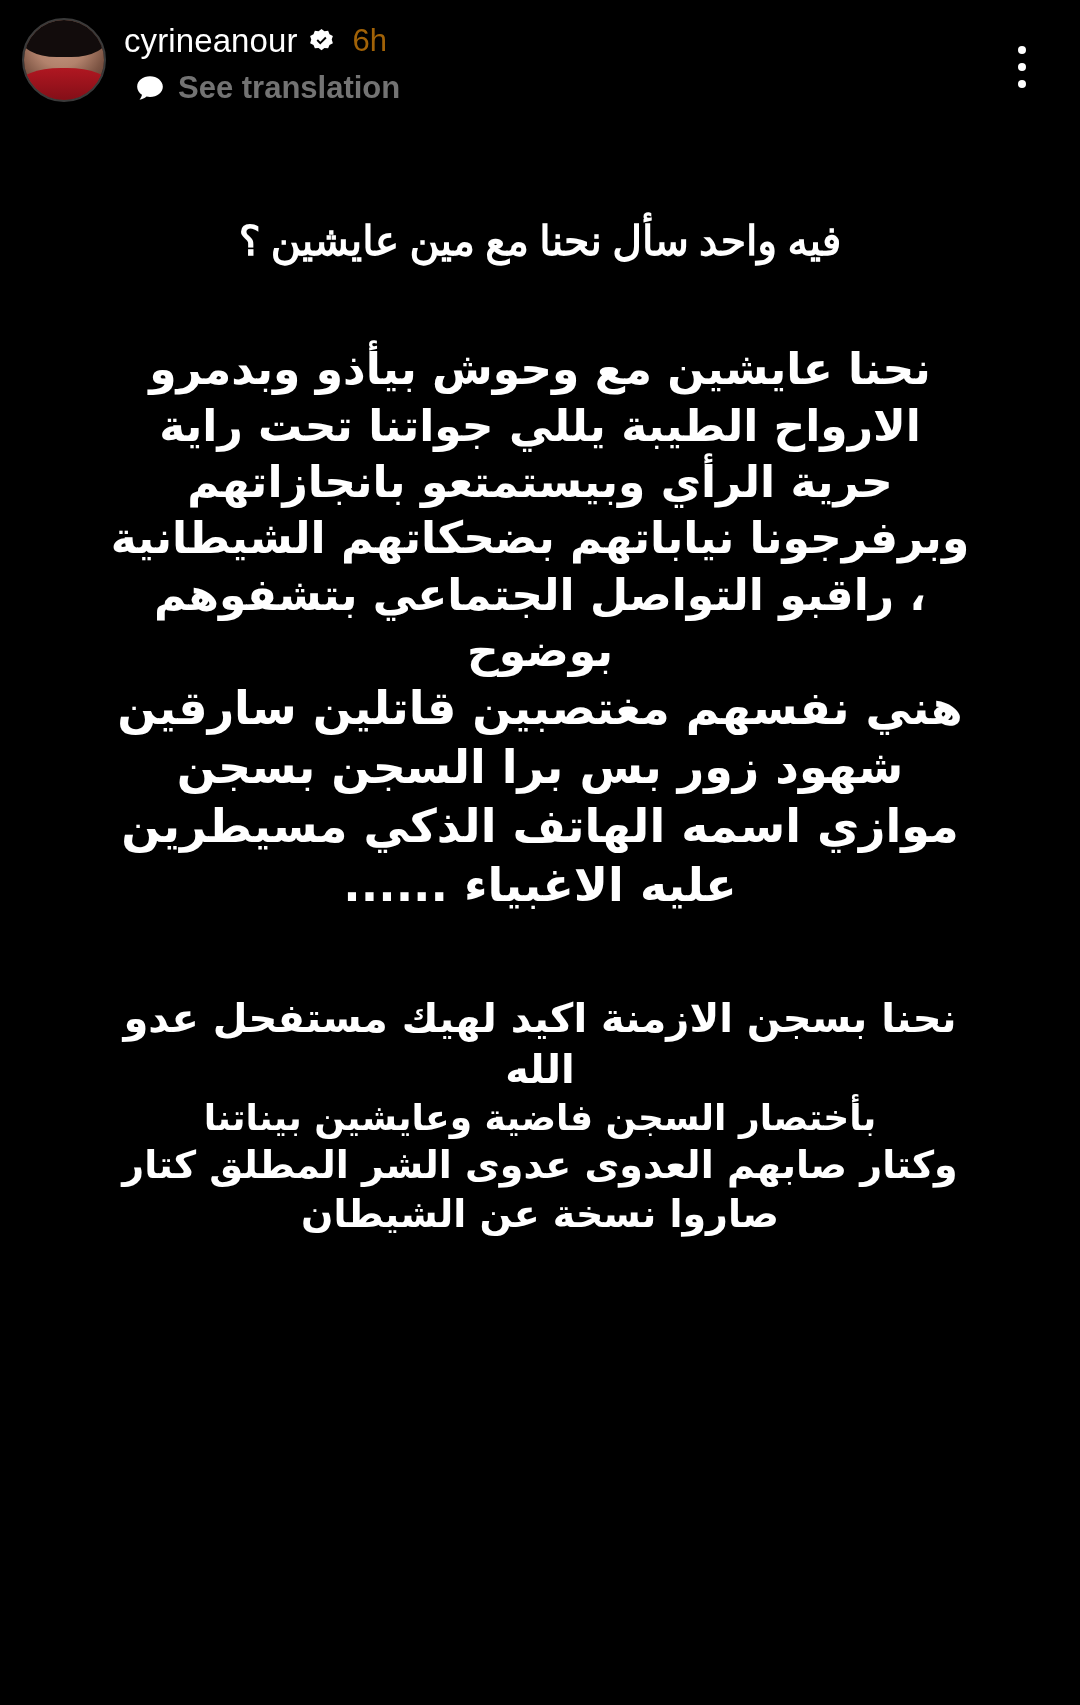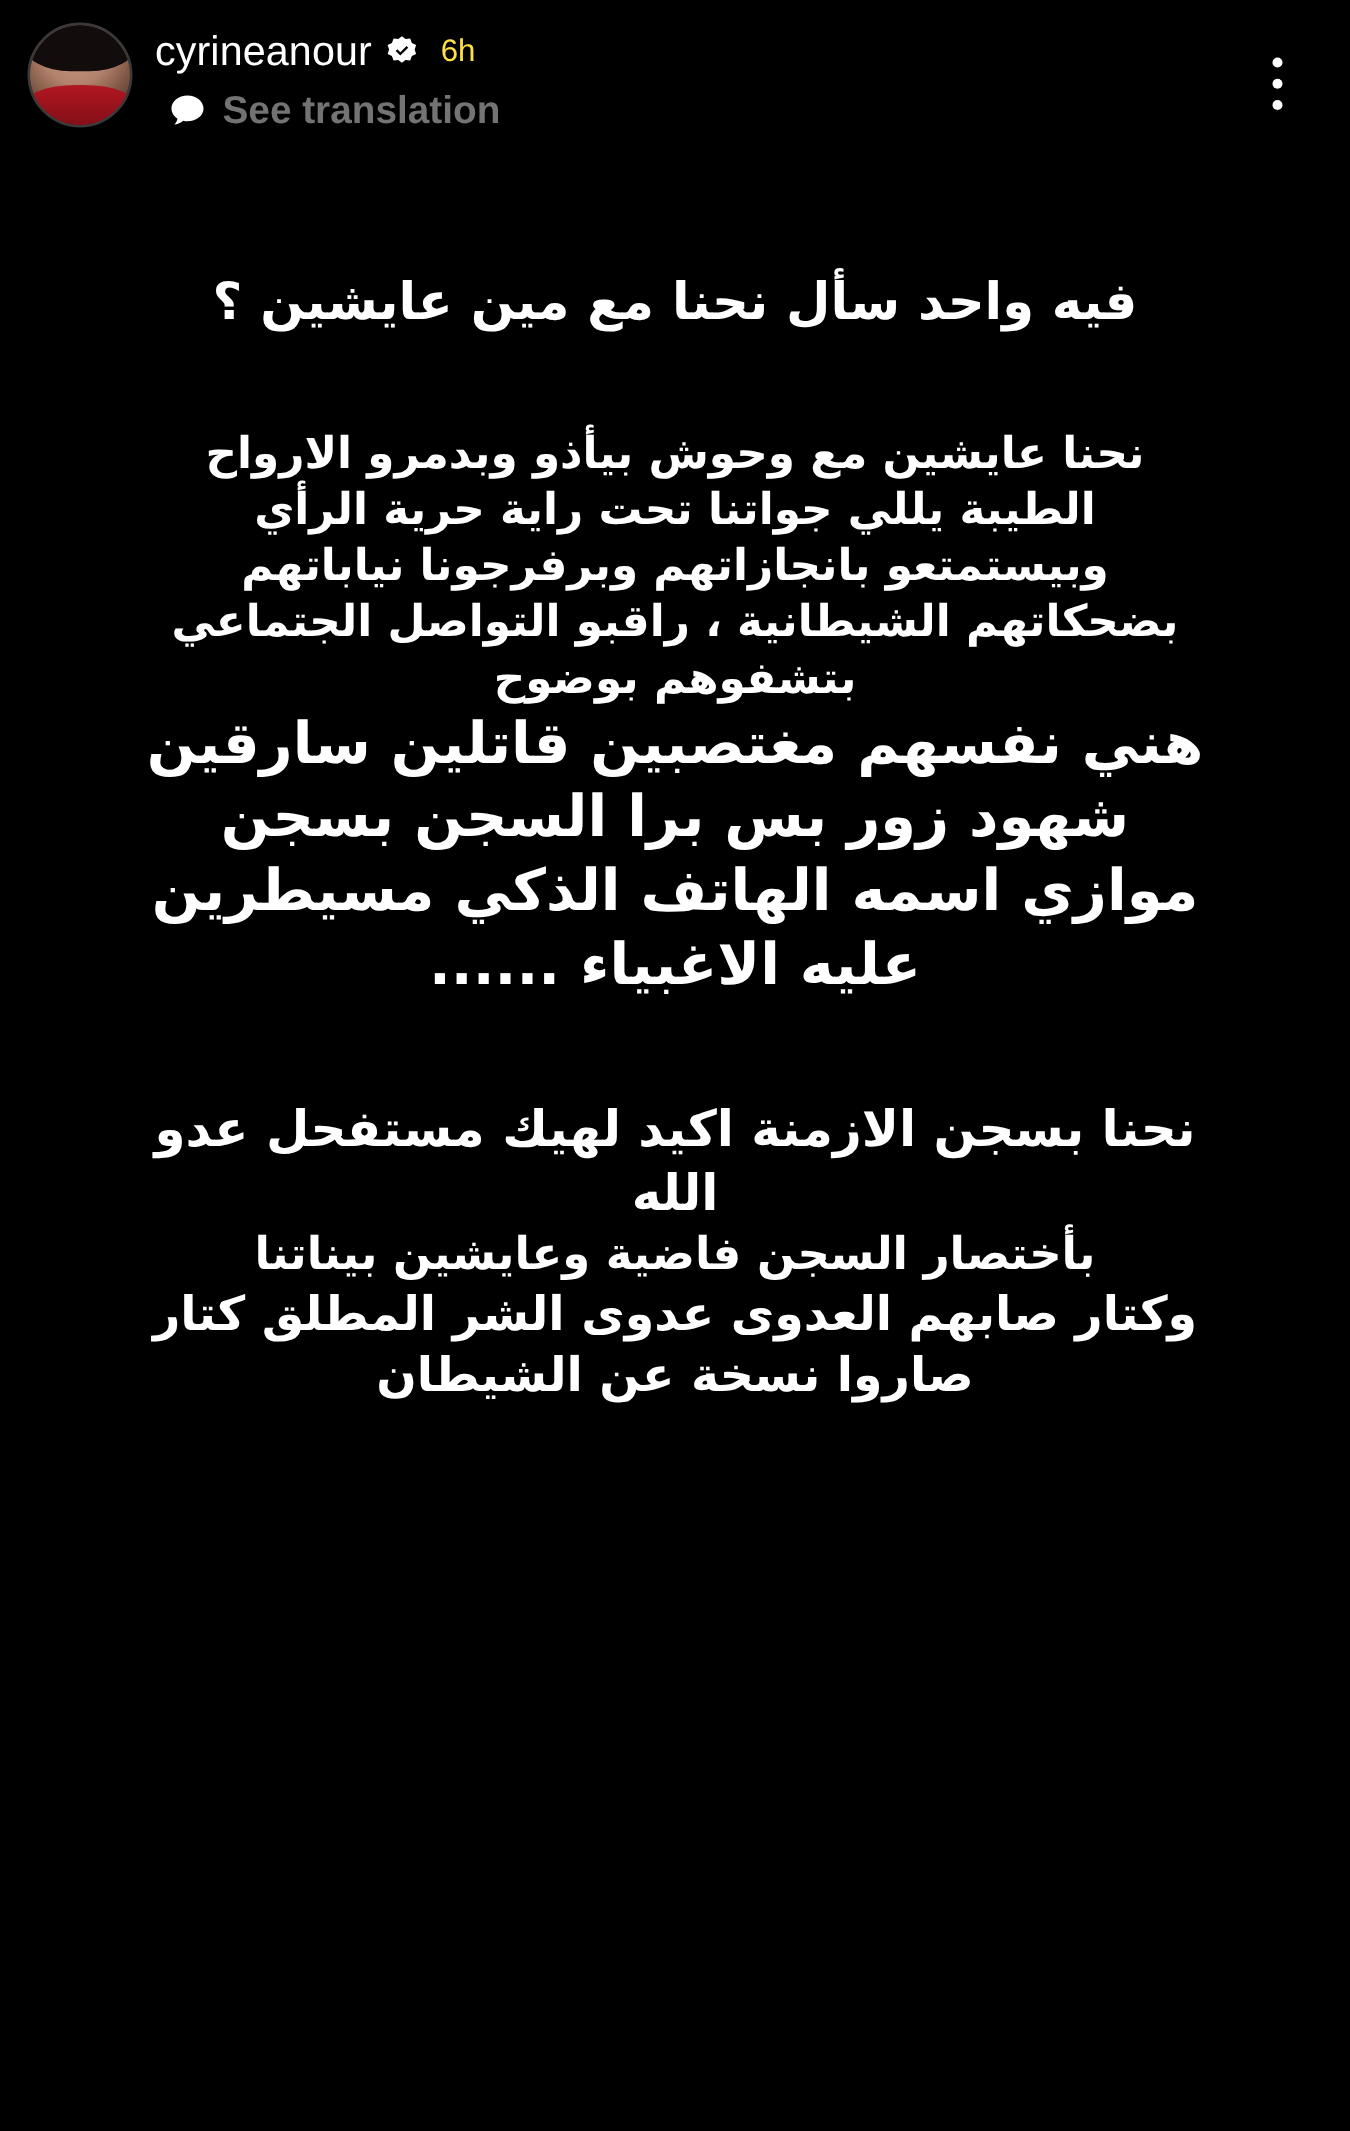--- a/index.html
+++ b/index.html
@@ -79,22 +79,22 @@
     line-height: 38px;
     letter-spacing: 0.1px;
   }
   .verified {
     width: 27px;
     height: 27px;
     flex: 0 0 auto;
     display: block;
   }
   .timestamp {
-    color: #fde047;
-    font-size: 25px;
+    color: #a16207;
+    font-size: 31px;
     line-height: 38px;
     margin-left: 8px;
   }
   .translate-row {
     display: flex;
     align-items: center;
     gap: 14px;
     margin-left: 12px;
   }
   .translate-icon {
@@ -142,22 +142,22 @@
     color: #ffffff;
     font-family: "DejaVu Sans", sans-serif;
     font-weight: bold;
   }
   .para {
     font-size: 40px;
     line-height: 1.28;
     margin: 0;
     white-space: pre-line;
   }
-  .para.p1 { font-size: 41px; }
-  .para.p2 { font-size: 35px; margin-top: 74px; }
+  .para.p1 { font-size: 41px; font-family: Liberation Serif, serif; }
+  .para.p2 { font-size: 44px; margin-top: 74px; }
   .para.p3 { font-size: 46px; }
   .para.p4 { font-size: 40px; margin-top: 78px; }
   .para.p5 { font-size: 36px; }
   .para.p6 { font-size: 38px; }
   .para.p7 { font-size: 38px; margin-top: 78px; }
 </style>
 </head>
 <body>
 
 <div class="screen">

